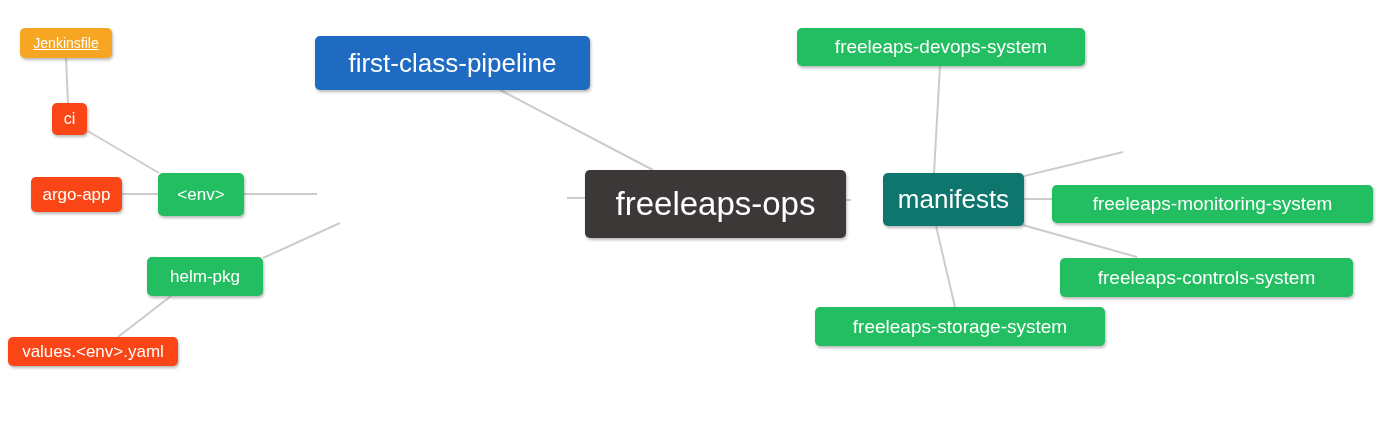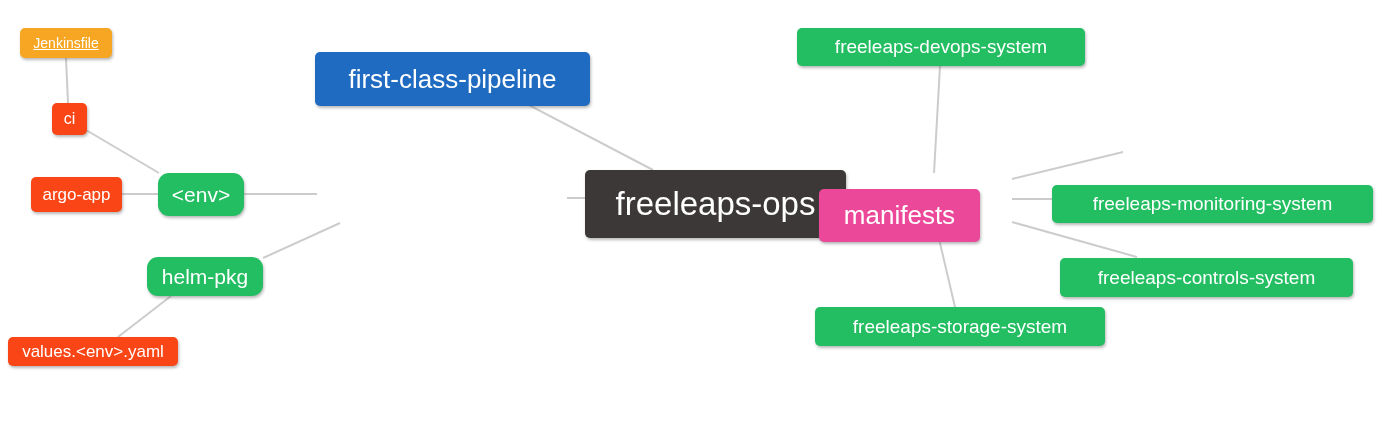--- a/index.html
+++ b/index.html
@@ -33,22 +33,22 @@
     border-radius: 5px;
     box-shadow: 1px 2px 3px rgba(100,100,100,0.45);
     white-space: nowrap;
     cursor: default;
     box-sizing: border-box;
   }
   .fs-xs  { font-size: 14px; }
   .fs-sm  { font-size: 16px; text-align: right; }
   .fs-md  { font-size: 17px; }
   .fs-sys { font-size: 19px; }
-  .fs-mid { font-size: 21px; border-radius: 11px; }
-  .fs-lg  { font-size: 26px; margin-top: 16px; }
+  .fs-mid { font-size: 17px; }
+  .fs-lg  { font-size: 26px; }
   .fs-xl  { font-size: 33px; }
 </style>
 </head>
 <body>
 
 <div class="canvas">
 
   <svg class="edges" viewBox="0 0 1390 421" xmlns="http://www.w3.org/2000/svg">
     <line class="edge" x1="66" y1="58" x2="68" y2="103" stroke-width="2" stroke="#CCCCCC"></line>
     <line class="edge" x1="86" y1="130" x2="159" y2="173" stroke-width="2" stroke="#CCCCCC"></line>
@@ -67,19 +67,19 @@
   </svg>
 
   <div class="node fs-xs" style="left: 20px; top: 28px; width: 92px; height: 30px; background-color: rgb(246, 166, 35); text-decoration: underline;">Jenkinsfile</div>
   <div class="node fs-sm" style="left: 52px; top: 103px; width: 35px; height: 32px; background-color: rgb(250, 70, 22);">ci</div>
   <div class="node fs-md" style="left: 31px; top: 177px; width: 91px; height: 35px; background-color: rgb(250, 70, 22);">argo-app</div>
   <div class="node fs-mid" style="left: 158px; top: 173px; width: 86px; height: 43px; background-color: rgb(34, 190, 97);">&lt;env&gt;</div>
   <div class="node fs-mid" style="left: 147px; top: 257px; width: 116px; height: 39px; background-color: rgb(34, 190, 97);">helm-pkg</div>
   <div class="node fs-md" style="left: 8px; top: 337px; width: 170px; height: 29px; background-color: rgb(250, 70, 22);">values.&lt;env&gt;.yaml</div>
   <div class="node fs-lg" style="left: 315px; top: 36px; width: 275px; height: 54px; background-color: rgb(31, 107, 193);">first-class-pipeline</div>
   <div class="node fs-xl" style="left: 585px; top: 170px; width: 261px; height: 68px; background-color: rgb(60, 56, 55);">freeleaps-ops</div>
-  <div class="node fs-lg" style="left: 819px; top: 173px; width: 161px; height: 53px; background-color: #ec4899;">manifests</div>
+  <div class="node fs-lg" style="left: 883px; top: 173px; width: 141px; height: 53px; background-color: #0f766e;">manifests</div>
   <div class="node fs-sys" style="left: 797px; top: 28px; width: 288px; height: 38px; background-color: rgb(34, 190, 97);">freeleaps-devops-system</div>
   <div class="node fs-sys" style="left: 1052px; top: 185px; width: 321px; height: 38px; background-color: rgb(34, 190, 97);">freeleaps-monitoring-system</div>
   <div class="node fs-sys" style="left: 1060px; top: 258px; width: 293px; height: 39px; background-color: rgb(34, 190, 97);">freeleaps-controls-system</div>
   <div class="node fs-sys" style="left: 815px; top: 307px; width: 290px; height: 39px; background-color: rgb(34, 190, 97);">freeleaps-storage-system</div>
 
 </div>
 
 </body></html>

